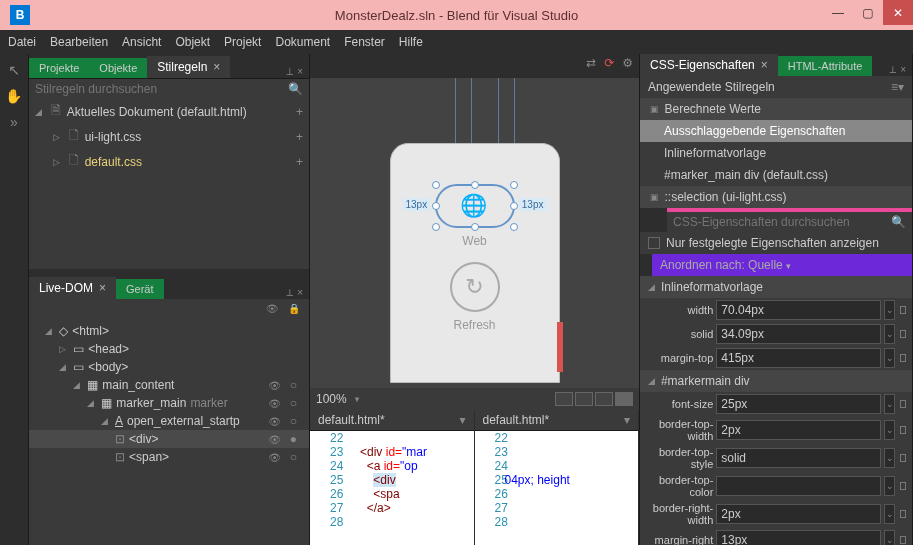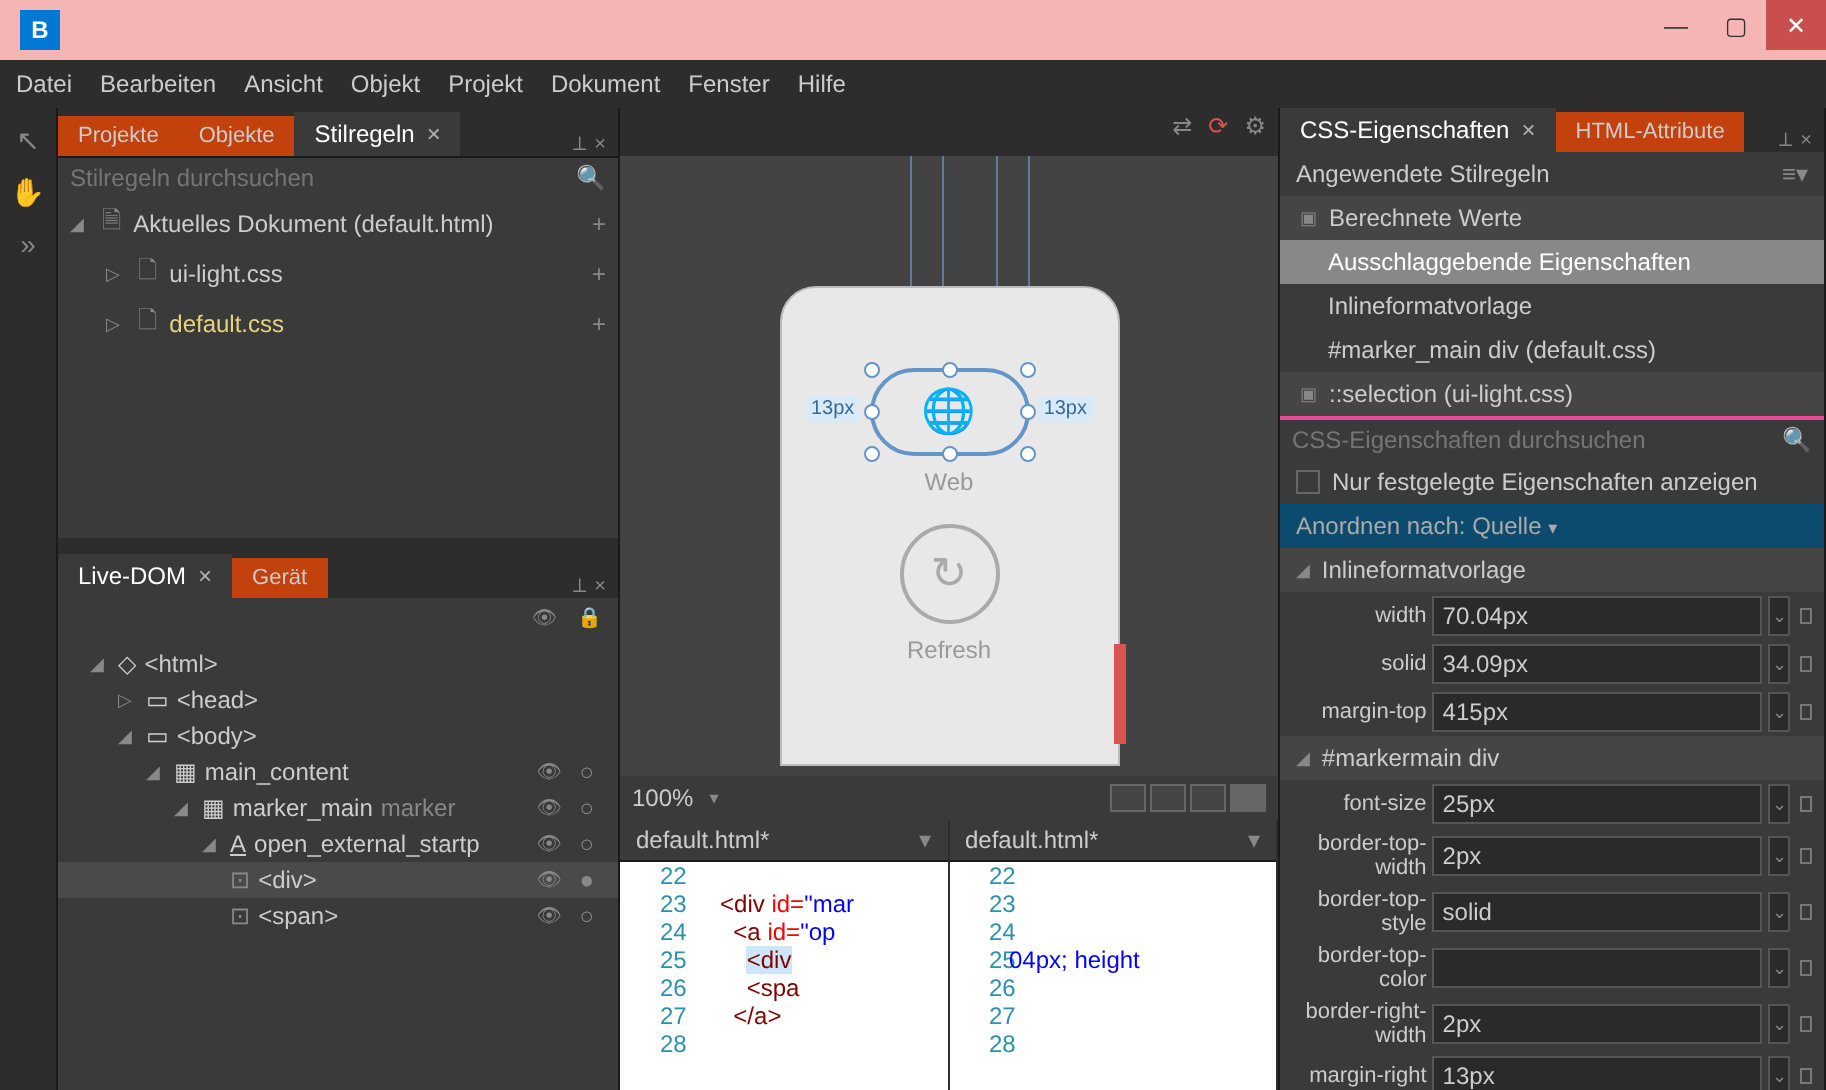--- a/index.html
+++ b/index.html
@@ -10,21 +10,21 @@
 .win-controls { position: absolute; right: 0; top: 0; display: flex; }
 .win-btn { width: 30px; height: 25px; display: flex; align-items: center; justify-content: center; color: #333; cursor: pointer; }
 .win-btn.close { background: #c94f4f; color: #fff; }
 .menu-bar { height: 24px; background: #2d2d2d; display: flex; align-items: center; padding: 0 8px; gap: 14px; color: #ccc; }
 .menu-bar span { cursor: pointer; }
 .workspace { display: flex; height: calc(100% - 54px); background: #2d2d2d; }
 .tool-strip { width: 28px; background: #2d2d2d; display: flex; flex-direction: column; align-items: center; padding-top: 8px; gap: 10px; color: #888; }
 .tool-strip .glyph { cursor: pointer; font-size: 14px; }
 .left-col { width: 282px; display: flex; flex-direction: column; }
 .tabs { display: flex; height: 24px; align-items: flex-end; background: #2d2d2d; }
-.tab { padding: 4px 10px; color: #ccc; background: #c2410c; cursor: pointer; white-space: nowrap; font-size: 11px; }
+.tab { padding: 4px 10px; color: #ccc; background: #15803d; cursor: pointer; white-space: nowrap; font-size: 11px; }
 .tab.active { background: #3a3a3a; color: #fff; }
 .tab .close-x { margin-left: 6px; opacity: 0.6; }
 .panel-head-controls { margin-left: auto; display: flex; gap: 4px; padding-right: 6px; color: #888; }
 .search-row { display: flex; background: #3a3a3a; padding: 3px 6px; align-items: center; border-top: 1px solid #1a1a1a; }
 .search-row input { flex: 1; background: transparent; border: none; color: #999; outline: none; }
 .search-row .mag { color: #888; cursor: pointer; }
 .tree { flex: 1; background: #3a3a3a; color: #ccc; overflow: auto; }
 .tree-row { display: flex; align-items: center; padding: 2px 6px; gap: 6px; cursor: pointer; }
 .tree-row.sub { padding-left: 24px; }
 .caret { width: 10px; color: #888; font-size: 9px; }
@@ -65,37 +65,38 @@
 .code-txt .v { color: #0000ff; }
 .code-txt .sel { background: #cde6f7; }
 .right-col { width: 274px; display: flex; flex-direction: column; background: #2d2d2d; }
 .rules-list { background: #3a3a3a; }
 .rule-row { padding: 4px 8px 4px 24px; color: #ccc; cursor: pointer; display: flex; align-items: center; gap: 6px; }
 .rule-row.hdr { background: #454545; padding-left: 10px; }
 .rule-row.active { background: #888; color: #fff; }
 .rule-caret { color: #888; font-size: 9px; }
 .chk-row { display: flex; align-items: center; gap: 6px; padding: 4px 8px; color: #ccc; background: #3a3a3a; }
 .chk-row .cb { width: 12px; height: 12px; border: 1px solid #666; }
-.sort-row { padding: 4px 8px; background: #0c4a6e; color: #aaa; }
+.sort-row { padding: 4px 8px; background: #6d28d9; color: #aaa; margin-left: 12px; }
 .prop-group-hdr { padding: 4px 8px; background: #454545; color: #ccc; display: flex; align-items: center; gap: 6px; }
 .prop-row { display: flex; align-items: center; padding: 2px 6px; background: #3a3a3a; gap: 3px; }
 .prop-label { width: 106px; text-align: right; color: #ccc; font-size: 11px; }
 .prop-val { flex: 1; background: #2a2a2a; border: 1px solid #555; color: #ccc; padding: 2px 4px; height: 20px; }
 .prop-dd { width: 16px; height: 20px; background: #2a2a2a; border: 1px solid #555; color: #888; display: flex; align-items: center; justify-content: center; font-size: 9px; cursor: pointer; }
 .prop-sq { width: 8px; height: 8px; border: 1px solid #777; margin-left: 2px; }
 .center-toolbar-icons { position: absolute; right: 6px; top: 2px; display: flex; gap: 8px; color: #888; }
 input.prop-val { outline: none; }
 .left-col, .right-col { border-left: 1px solid #1a1a1a; border-right: 1px solid #1a1a1a; }
 .small-ctrl { font-size: 10px; cursor: pointer; }
 </style>
 </head>
 <body>
 
 <div class="title-bar">
   <div class="app-icon">B</div>
+  <div class="title">MonsterDealz.sln - Blend für Visual Studio</div>
   <div class="win-controls">
     <div class="win-btn">—</div>
     <div class="win-btn">▢</div>
     <div class="win-btn close">✕</div>
   </div>
 </div>
 
 <div class="menu-bar">
   <span>Datei</span>
   <span>Bearbeiten</span>
@@ -372,21 +373,21 @@
           <span>Inlineformatvorlage</span>
         </div>
       <div class="rule-row">
           <span>#marker_main div (default.css)</span>
         </div>
       <div class="rule-row hdr">
           <span class="rule-caret">▣</span>
           <span>::selection (ui-light.css)</span>
         </div>
     </div>
-    <div class="search-row" style="border-top:2px solid #ec4899;">
+    <div class="search-row" style="border-top:4px solid #ec4899;margin-left:27px;">
       <input placeholder="CSS-Eigenschaften durchsuchen" style="">
       <span class="mag">🔍</span>
     </div>
     <div class="chk-row">
       <div class="cb"></div>
       <span>Nur festgelegte Eigenschaften anzeigen</span>
     </div>
     <div class="sort-row"><span>Anordnen nach: Quelle</span> <span style="font-size:9px;">▾</span></div>
 
     <div class="prop-group-hdr">

